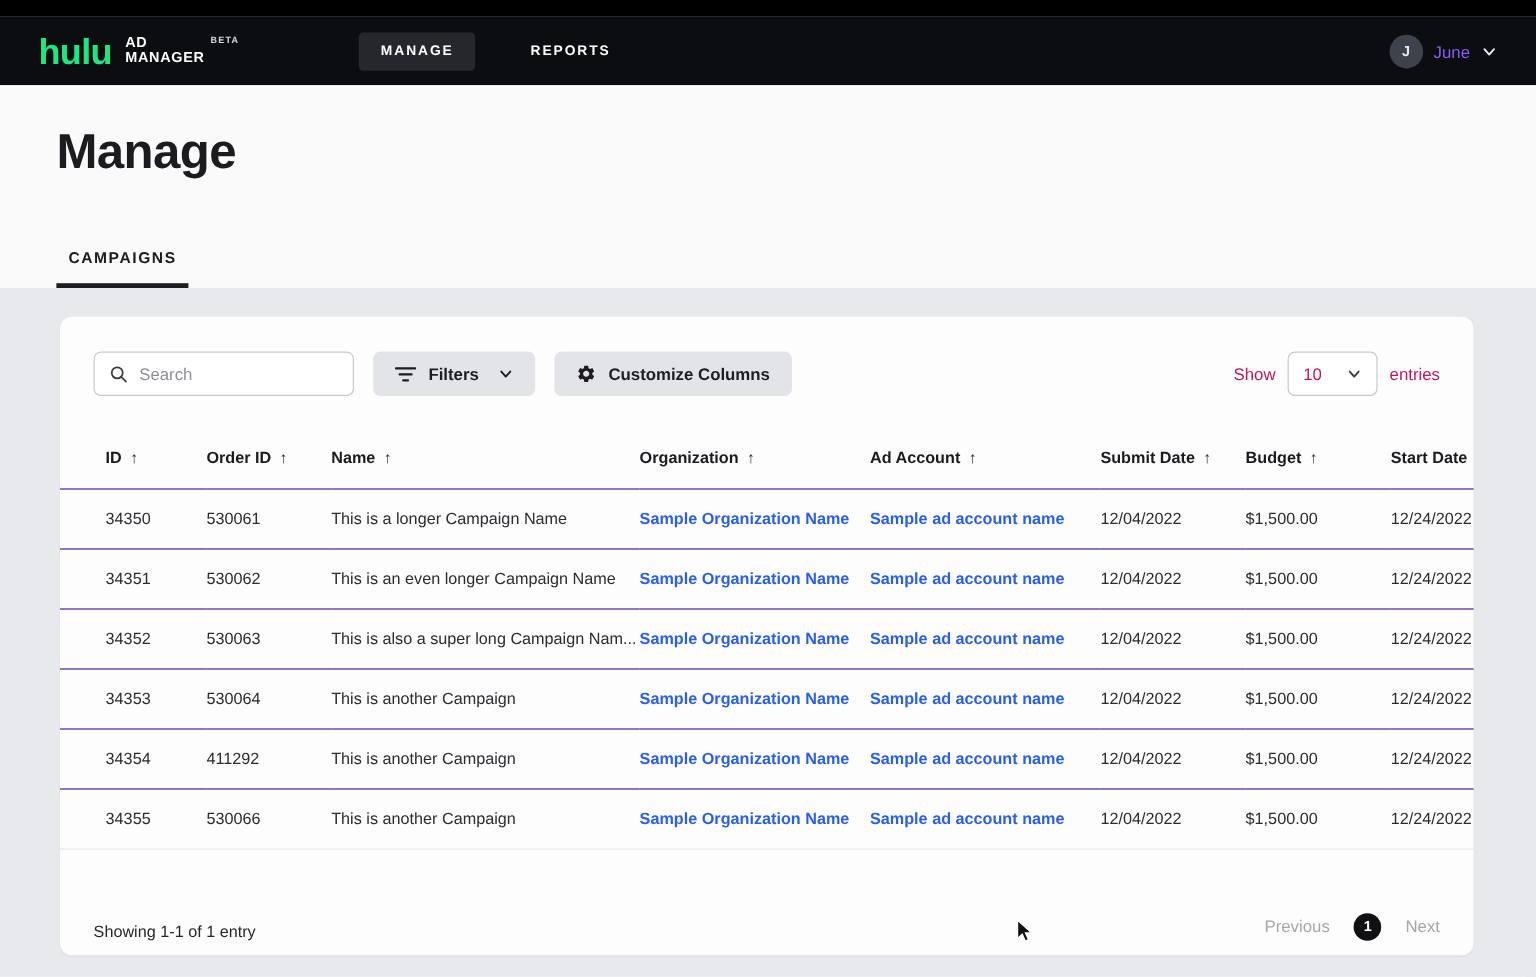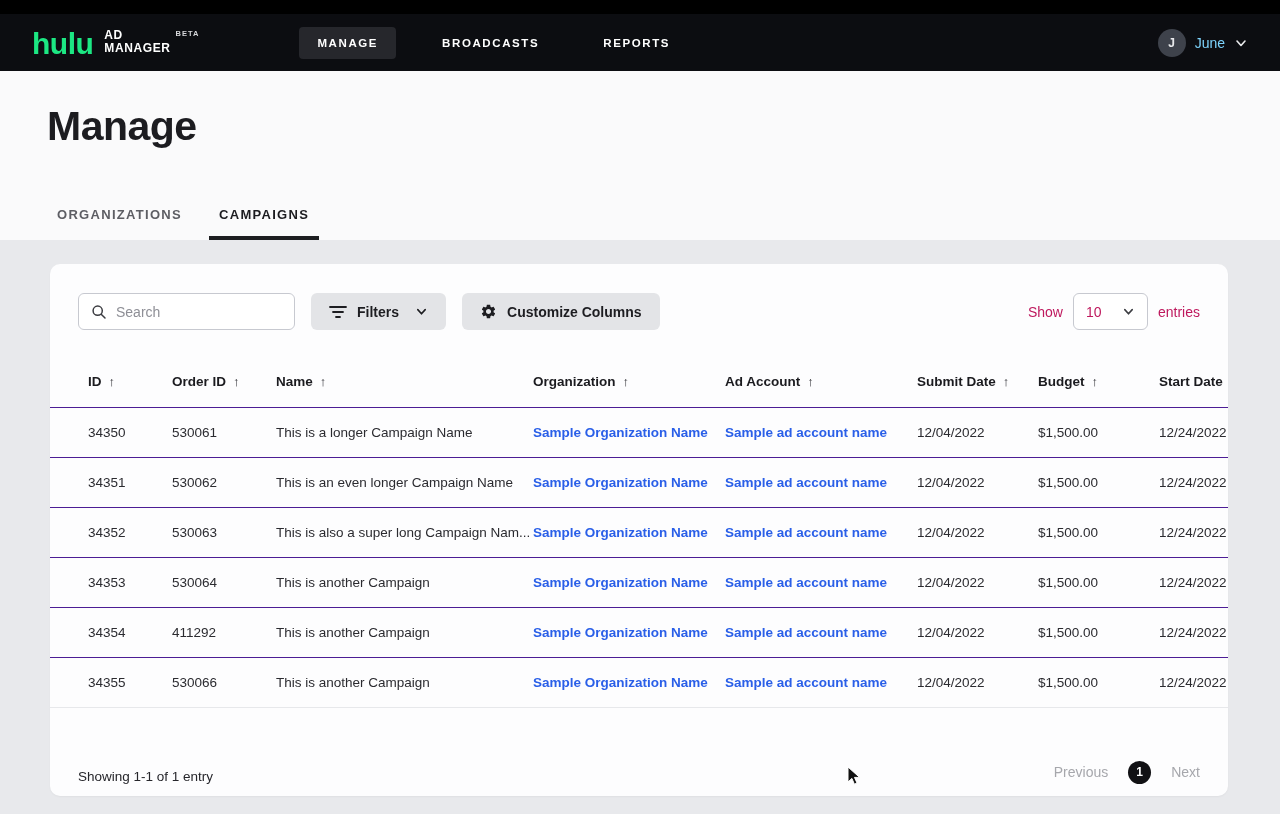--- a/index.html
+++ b/index.html
@@ -35,21 +35,21 @@
     color:#fff; font-size:11.5px; font-weight:700; letter-spacing:1.6px;
     padding:10px 18px; border-radius:4px; cursor:pointer;
   }
   .nav-item.active { background:#26272c; }
   .nav-right { margin-left:auto; display:flex; align-items:center; gap:9px; cursor:pointer; }
   .avatar {
     width:28px; height:28px; border-radius:50%; background:#3e424b;
     color:#e9eaec; font-size:12px; font-weight:700;
     display:flex; align-items:center; justify-content:center;
   }
-  .user-name { color:#7dd3fc; font-size:14px; }
+  .user-name { color:#8b5cf6; font-size:14px; }
   .chev { display:inline-flex; align-items:center; }
   
   .hero { background:#fafafb; height:169px; padding:0 47px; position:relative; }
   .page-title { font-size:41px; font-weight:800; color:#1c1c20; letter-spacing:-0.5px; padding-top:32px; }
   .tabs { position:absolute; left:47px; bottom:0; display:flex; gap:17px; }
   .tab {
     font-size:13px; font-weight:700; letter-spacing:1.3px;
     padding:0 10px 14px 10px; cursor:pointer; color:#5d5e64;
     border-bottom:4px solid transparent;
   }
@@ -123,38 +123,36 @@
   <div class="brand">
     <span class="brand-logo">hulu</span>
     <span class="brand-product">
       <span>AD</span><br>
       <span>MANAGER</span>
     </span>
     <span class="brand-beta">BETA</span>
   </div>
   <div class="nav-items">
     <div class="nav-item active">MANAGE</div>
-    <div class="nav-item">BROADCASTS</div>
     <div class="nav-item">REPORTS</div>
   </div>
   <div class="nav-right">
     <div class="avatar">J</div>
     <span class="user-name">June</span>
     <span class="chev">
       <svg width="14" height="14" viewBox="0 0 14 14">
           <polyline points="3,5 7,9.5 11,5" fill="none" stroke="#e9eaec" stroke-width="1.6" stroke-linecap="round" stroke-linejoin="round"></polyline>
         </svg>
     </span>
   </div>
 </div>
 
 <div class="hero">
   <div class="page-title">Manage</div>
   <div class="tabs">
-    <div class="tab">ORGANIZATIONS</div>
     <div class="tab active">CAMPAIGNS</div>
   </div>
 </div>
 
 <div class="card">
 
   <div class="toolbar">
     <div class="search-box">
       <span>
         <svg width="16" height="16" viewBox="0 0 16 16">

